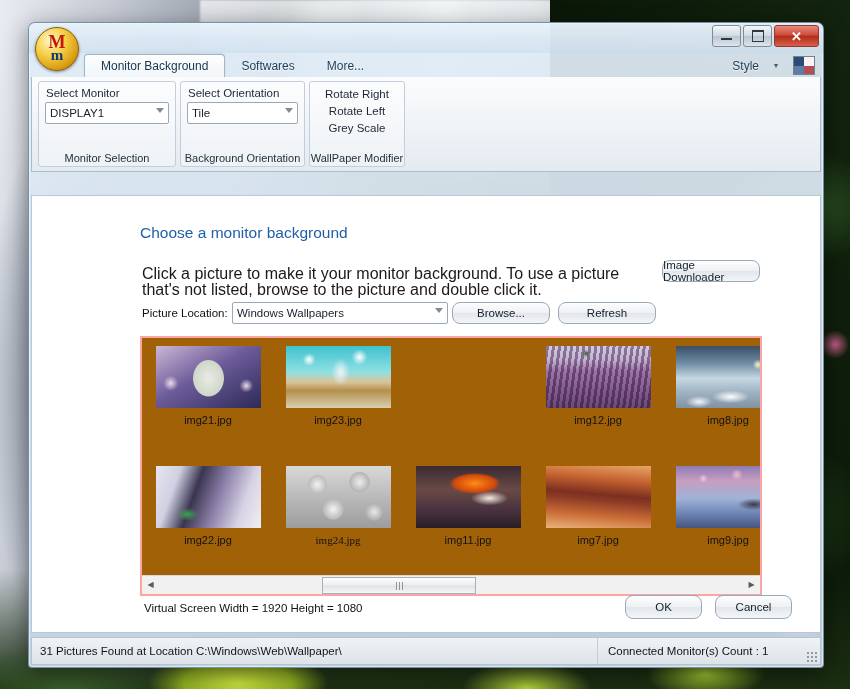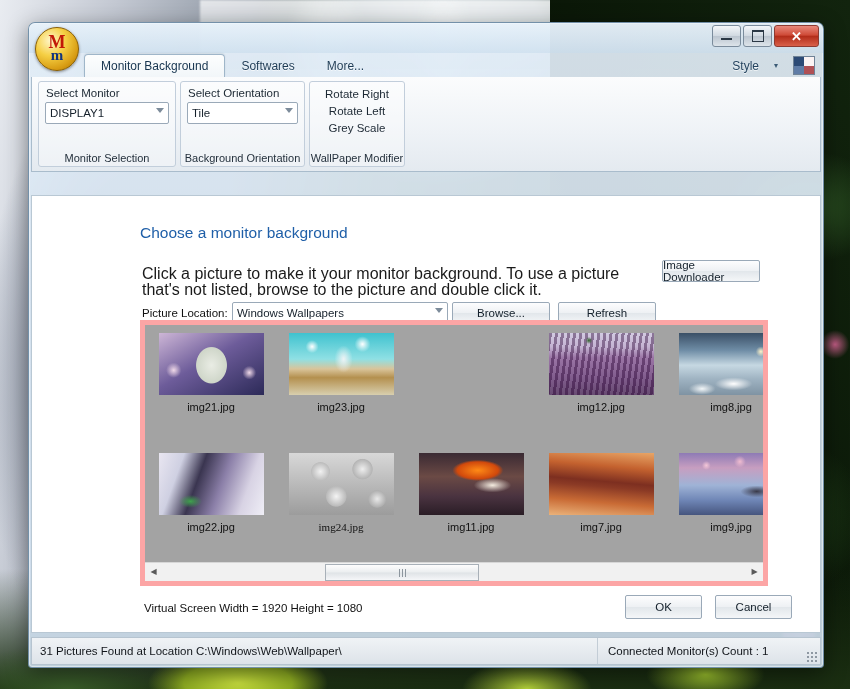--- a/index.html
+++ b/index.html
@@ -98,32 +98,32 @@
      font-size:11.5px;color:#15202b;display:flex;align-items:center;padding-left:4px;}
   .combo .arw{position:absolute;right:4px;top:5px;width:0;height:0;
      border-left:4px solid transparent;border-right:4px solid transparent;border-top:5px solid #7d8c9b;}
   .ritem{font-size:11.5px;color:#1c2833;text-align:center;padding:2px 4px;margin-bottom:1px;border-radius:2px;}
 
   
   .content{position:absolute;left:2px;right:2px;top:172px;bottom:34px;background:#fff;
     border:1px solid #b9c8d4;}
   .h1{position:absolute;left:108px;top:28px;font-size:15.5px;color:#1f5fa8;}
   .intro{position:absolute;left:110px;top:59px;width:510px;font-size:16px;color:#1a1a1a;line-height:16px;margin-top:11px;}
-  .btn{border:1px solid #9aa9b8;border-radius:2px;background:linear-gradient(180deg,#fdfdfe,#eef1f4 48%,#e2e7eb 52%,#f4f6f8);
+  .btn{border:1px solid #9aa9b8;border-radius:8px;background:linear-gradient(180deg,#fdfdfe,#eef1f4 48%,#e2e7eb 52%,#f4f6f8);
      font-size:11.5px;color:#14202b;display:flex;align-items:center;justify-content:center;}
   #image-downloader{position:absolute;left:630px;top:64px;width:96px;height:20px;}
   .picloc-lbl{position:absolute;left:110px;top:111px;font-size:11.5px;color:#111;}
   .picloc{position:absolute;left:200px;top:106px;width:210px;height:20px;}
   #browse-btn{position:absolute;left:420px;top:106px;width:96px;height:20px;}
   #refresh-btn{position:absolute;left:526px;top:106px;width:96px;height:20px;}
   #openfolder-btn{position:absolute;left:630px;top:106px;width:96px;height:20px;margin-top:34px;}
 
   
-  .thumbpanel{position:absolute;left:108px;top:124px;width:618px;height:256px;
-     border:5px solid #fca5a5;background:#a3a3a3;overflow:hidden;}
+  .thumbpanel{position:absolute;left:108px;top:140px;width:618px;height:256px;
+     border:2px solid #fca5a5;background:#a16207;overflow:hidden;}
   .thumbgrid{position:relative;height:216px;}
   .thumb{position:absolute;width:120px;text-align:center;}
   .thumb .pic{width:90px;height:62px;margin:0 auto;border:0;display:block;background-size:cover;}
   .thumb.wide .pic{width:105px;}
   .thumb .cap{display:inline-block;margin-top:6px;font-size:11px;color:#111;padding:0 2px;}
   .thumb.selected .cap{background:#2f6fd0;color:#fff;}
   .thumb.selected .pic{box-shadow:0 0 0 0 transparent;}
   .selmask{position:absolute;inset:0;
      background-image:
        linear-gradient(45deg,rgba(150,190,240,.55) 25%,transparent 25%,transparent 75%,rgba(150,190,240,.55) 75%),

